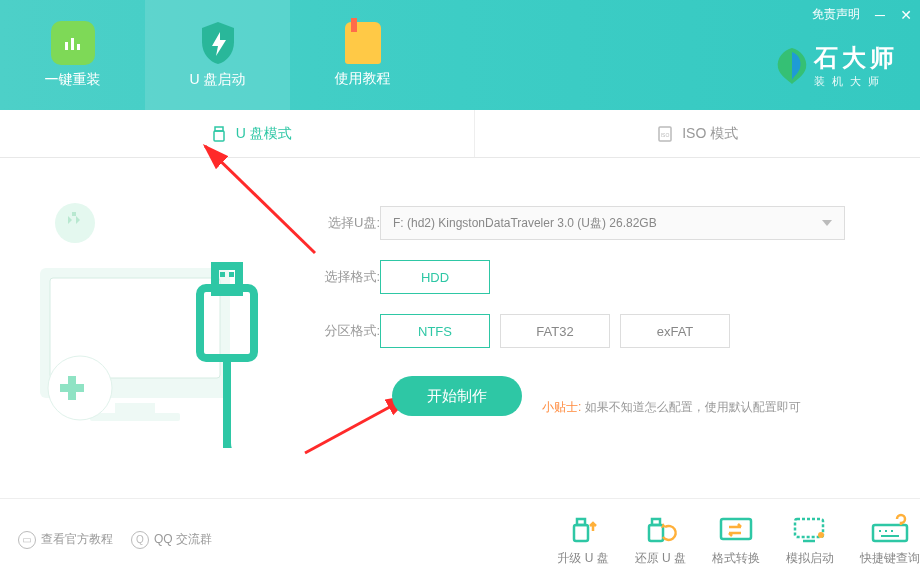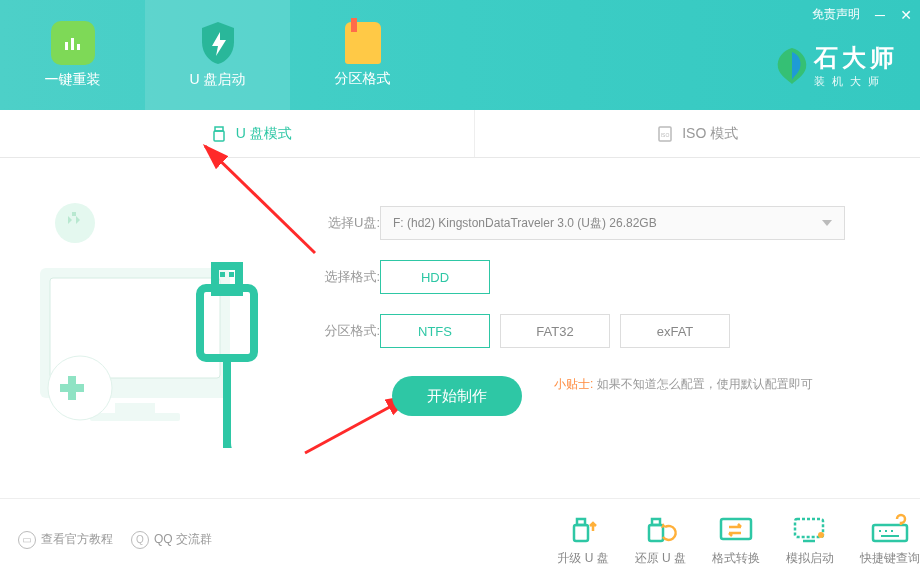--- a/index.html
+++ b/index.html
@@ -30,21 +30,21 @@
 .illus { position: absolute; left: 20px; top: 30px; width: 260px; height: 260px; }
 
 .form { position: absolute; left: 310px; top: 48px; width: 560px; }
 .row { display: flex; align-items: center; margin-bottom: 20px; }
 .row-label { width: 70px; font-size: 13px; color: #999; text-align: right; }
 .select-box { flex: 0 0 465px; height: 34px; border: 1px solid #ddd; background: #fafafa; display: flex; align-items: center; padding: 0 12px; font-size: 12px; color: #888; position: relative; cursor: pointer; }
 .select-box::after { content: ""; position: absolute; right: 12px; top: 50%; transform: translateY(-50%); border-left: 5px solid transparent; border-right: 5px solid transparent; border-top: 6px solid #bbb; }
 .opt-btn { width: 110px; height: 34px; border: 1px solid #ddd; background: #fff; margin-right: 10px; font-size: 13px; color: #888; display: flex; align-items: center; justify-content: center; cursor: pointer; }
 .opt-btn.sel { border-color: #2ec7a5; color: #2ec7a5; }
 
-.start-row { display: flex; align-items: flex-start; margin-top: 28px; margin-left: 82px; gap: 32px; }
+.start-row { display: flex; align-items: flex-end; margin-top: 28px; margin-left: 82px; gap: 20px; }
 .start-btn { width: 130px; height: 40px; border-radius: 20px; background: #2ec7a5; color: #fff; display: flex; align-items: center; justify-content: center; font-size: 15px; cursor: pointer; }
 .tip { font-size: 12px; color: #999; }
 .tip .tip-label { color: #ff8a3d; }
 
 .footer { height: 82px; border-top: 1px solid #eee; display: flex; align-items: center; }
 .footer-left { display: flex; gap: 18px; padding-left: 18px; }
 .flink { display: flex; align-items: center; gap: 5px; font-size: 12px; color: #999; cursor: pointer; }
 .flink-icon { width: 18px; height: 18px; border: 1.5px solid #bbb; border-radius: 50%; display: flex; align-items: center; justify-content: center; font-size: 10px; color: #bbb; }
 
 .footer-right { display: flex; gap: 26px; margin-left: auto; }
@@ -75,21 +75,21 @@
           <path d="M20 2 L36 8 V22 C36 34 28 42 20 44 C12 42 4 34 4 22 V8 Z" fill="none" stroke="#fff" stroke-width="0"></path>
           <polygon points="22,12 14,26 20,26 18,36 28,20 22,20" fill="#fff"></polygon>
         </svg>
     </div>
     <span class="lbl">U 盘启动</span>
   </div>
   <div class="nav-tab">
     <div class="icon-box" style="background:#ffc946;border-radius:6px 6px 3px 3px;width:36px;height:42px;position:relative;">
       <div style="position:absolute;left:6px;top:-4px;width:6px;height:14px;background:#ff6b4a;"></div>
     </div>
-    <span class="lbl">分区格式</span>
+    <span class="lbl">使用教程</span>
   </div>
 
   <div class="top-right">
     <span>免责声明</span>
     <span class="winbtn">─</span>
     <span class="winbtn">✕</span>
   </div>
 
   <div class="brand">
     <svg class="brand-logo" viewBox="0 0 44 44">

